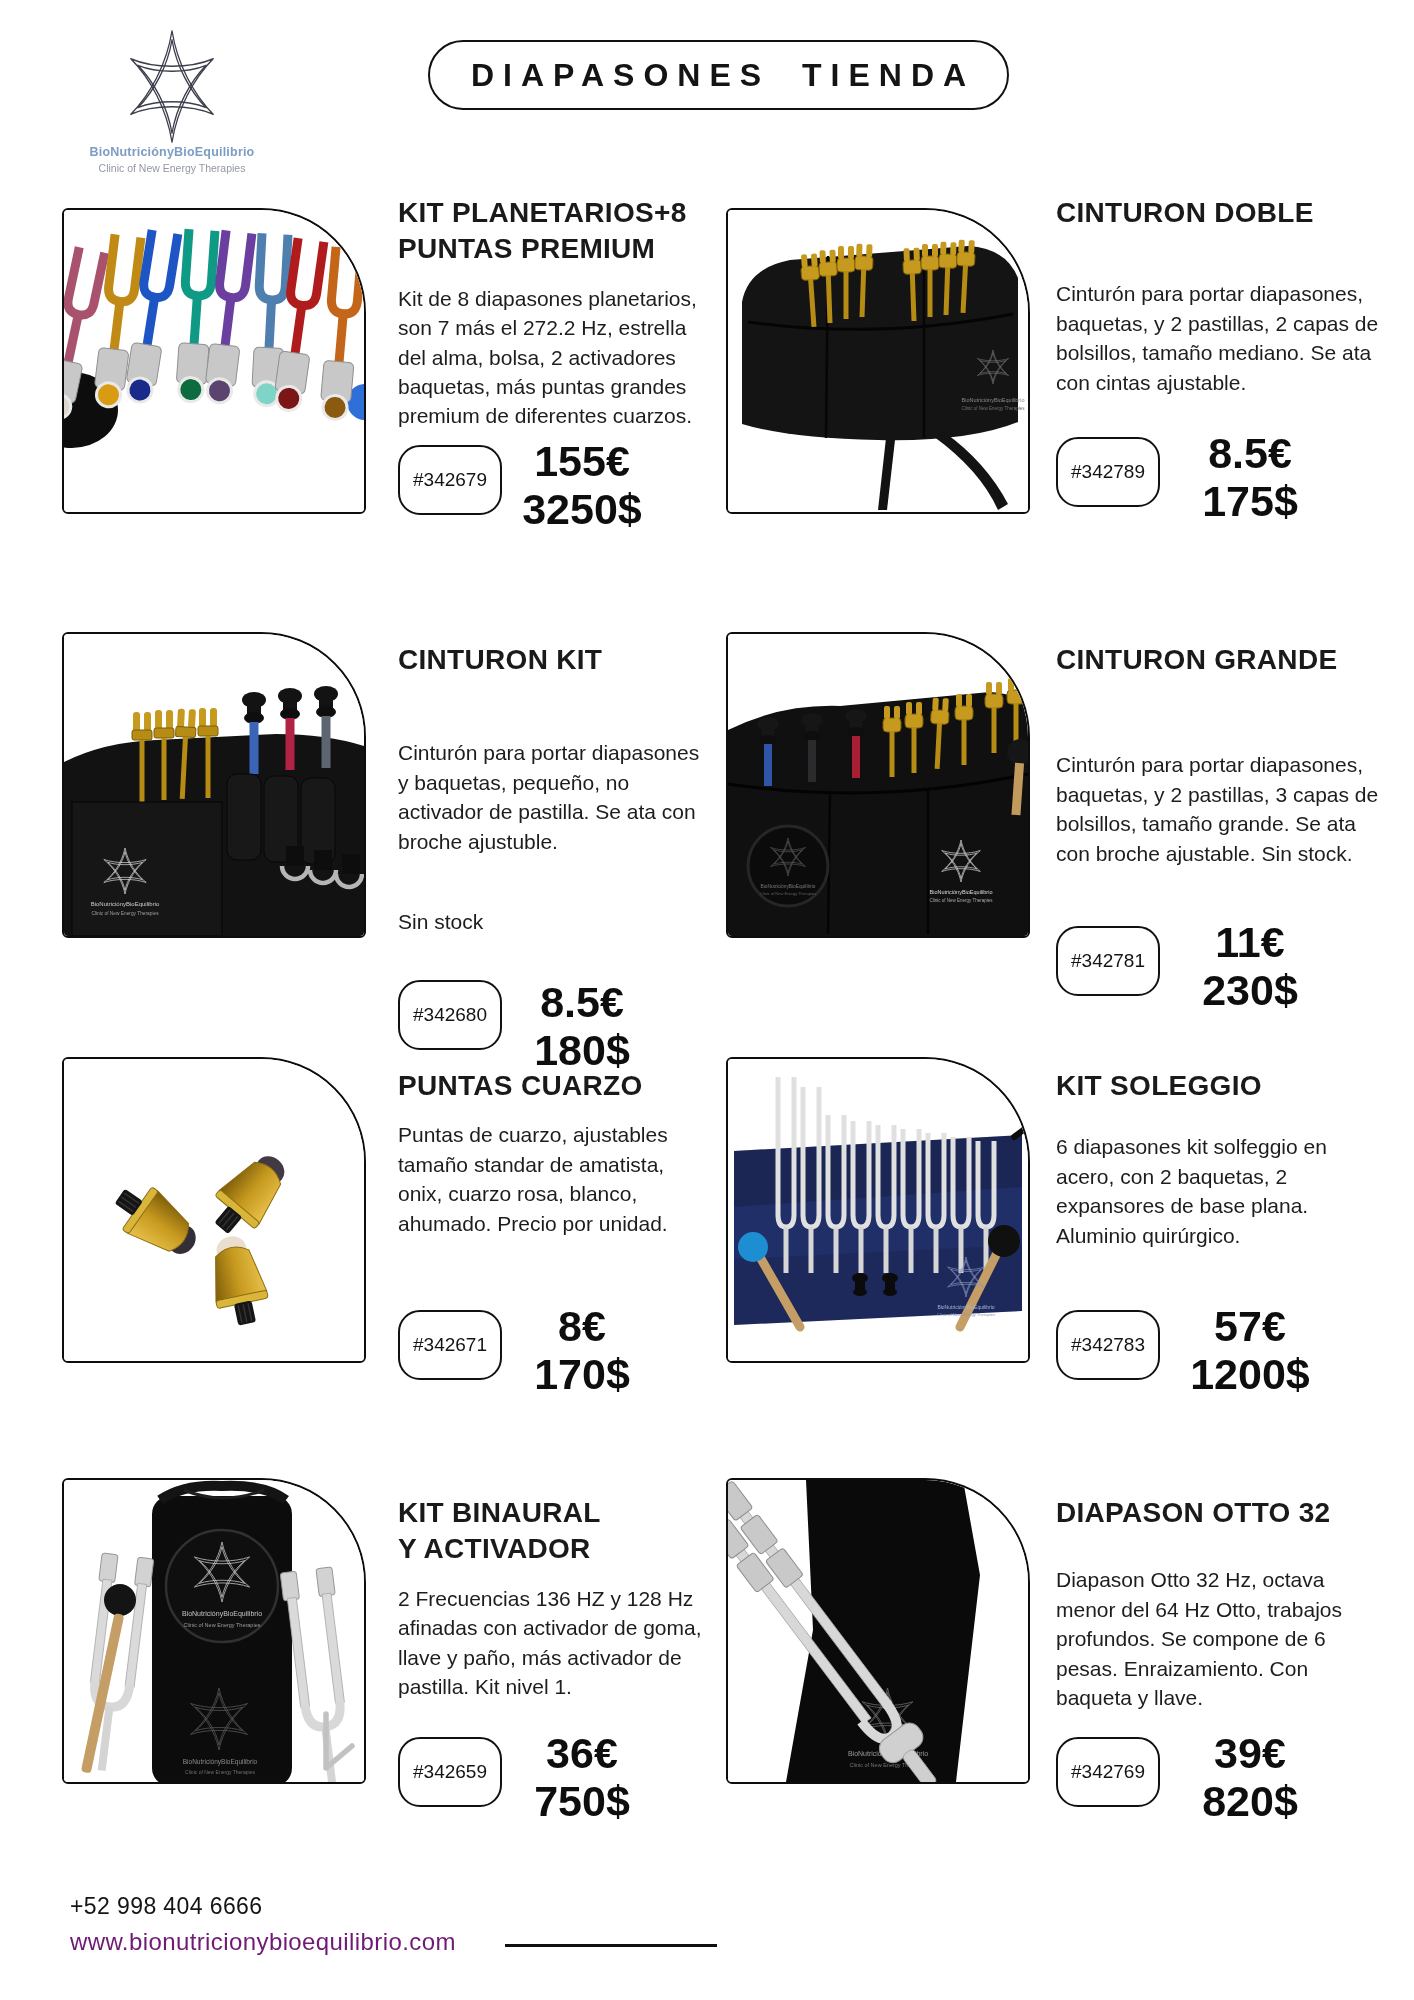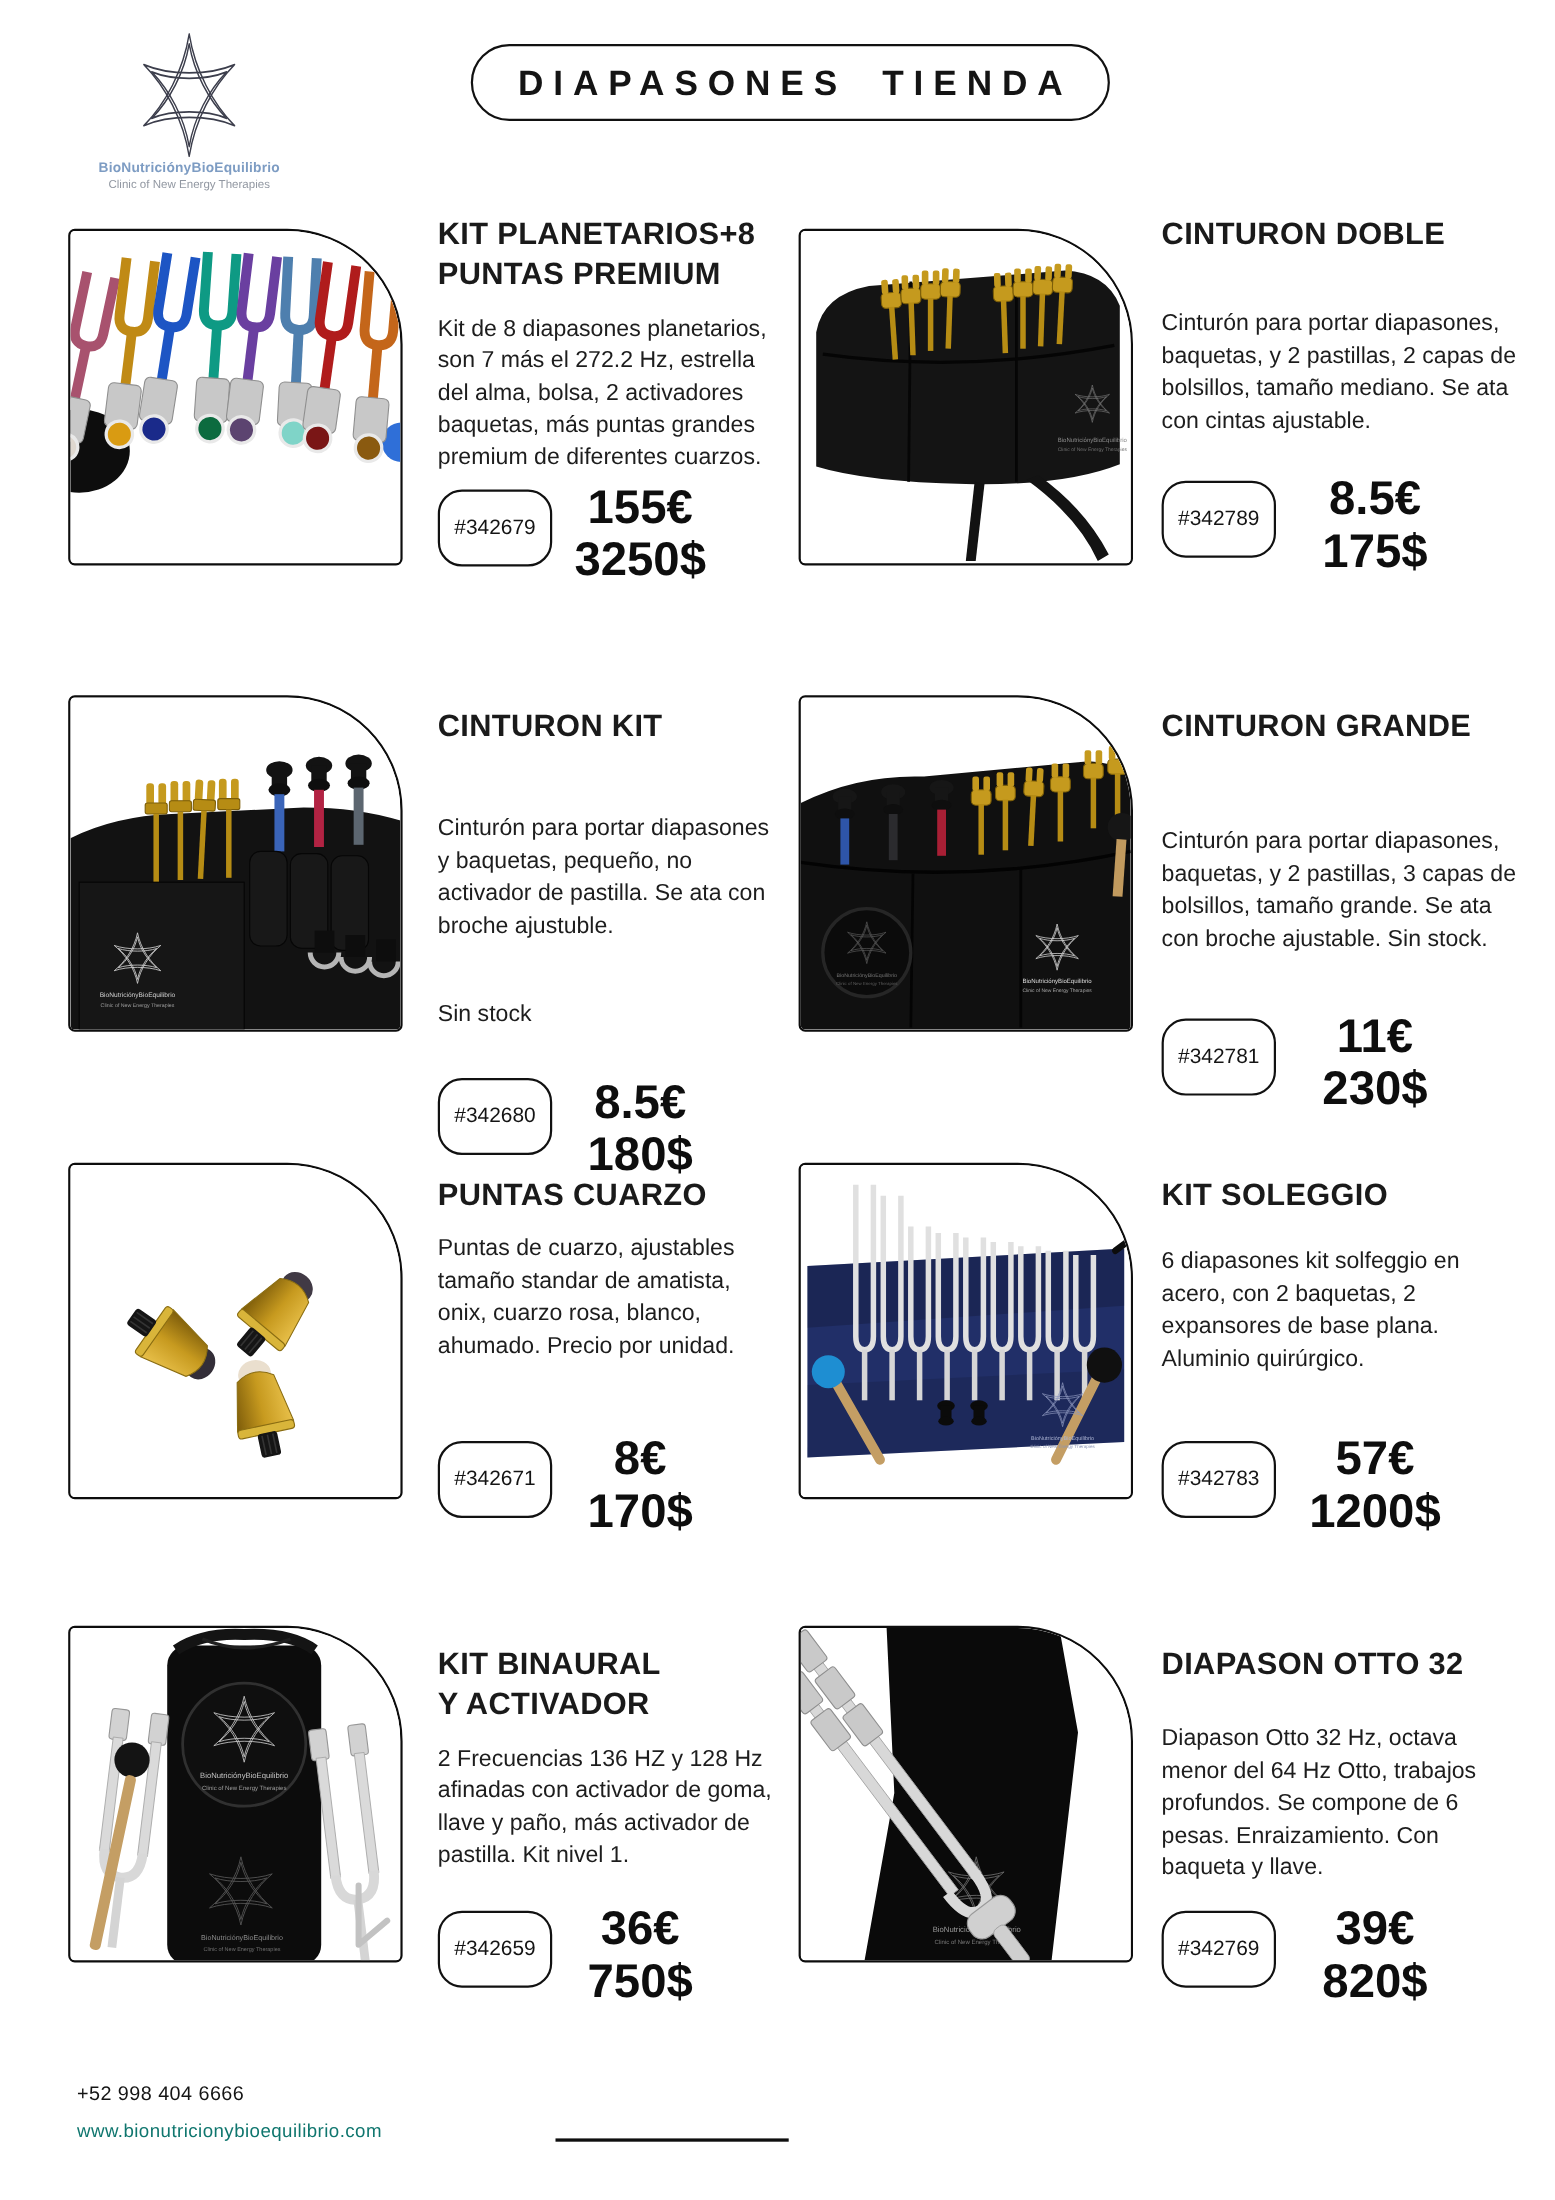--- a/index.html
+++ b/index.html
@@ -35,22 +35,22 @@
 
   .p-title{font-size:28px;font-weight:bold;line-height:1.3;letter-spacing:.3px;color:#1a1a1a;white-space:pre-line;}
   .p-desc{margin-top:16px;font-size:21px;line-height:1.4;color:#1d1d1d;}
   .stock-note{font-size:21px;color:#1d1d1d;margin-top:10px;}
   .price-row{margin-top:auto;display:flex;align-items:flex-start;padding-top:6px;}
   .id-pill{flex:0 0 auto;border:2px solid #111;border-radius:22px;padding:22px 13px;
            font-size:19px;color:#141414;margin-top:8px;white-space:nowrap;}
   .price{flex:1;text-align:center;padding-right:48px;font-weight:bold;font-size:43px;line-height:1.12;color:#0e0e0e;}
 
   
-  .footer-phone{position:absolute;left:70px;top:1893px;font-size:18px;letter-spacing:.4px;color:#141414;}
-  .footer-site{position:absolute;left:70px;top:1928px;font-size:17px;letter-spacing:.4px;color:#0f766e;}
+  .footer-phone{position:absolute;left:70px;top:1893px;font-size:23px;letter-spacing:.4px;color:#141414;}
+  .footer-site{position:absolute;left:70px;top:1928px;font-size:24px;letter-spacing:.4px;color:#701a75;}
   .footer-line{position:absolute;left:505px;top:1944px;width:212px;height:3px;background:#0f0f0f;}
 
   svg text{font-family:"Liberation Sans",sans-serif;}
 </style>
 </head>
 <body>
 
 <svg width="0" height="0" style="position:absolute" aria-hidden="true">
   <defs>
     <g id="star6" fill="none" stroke-linejoin="round">

